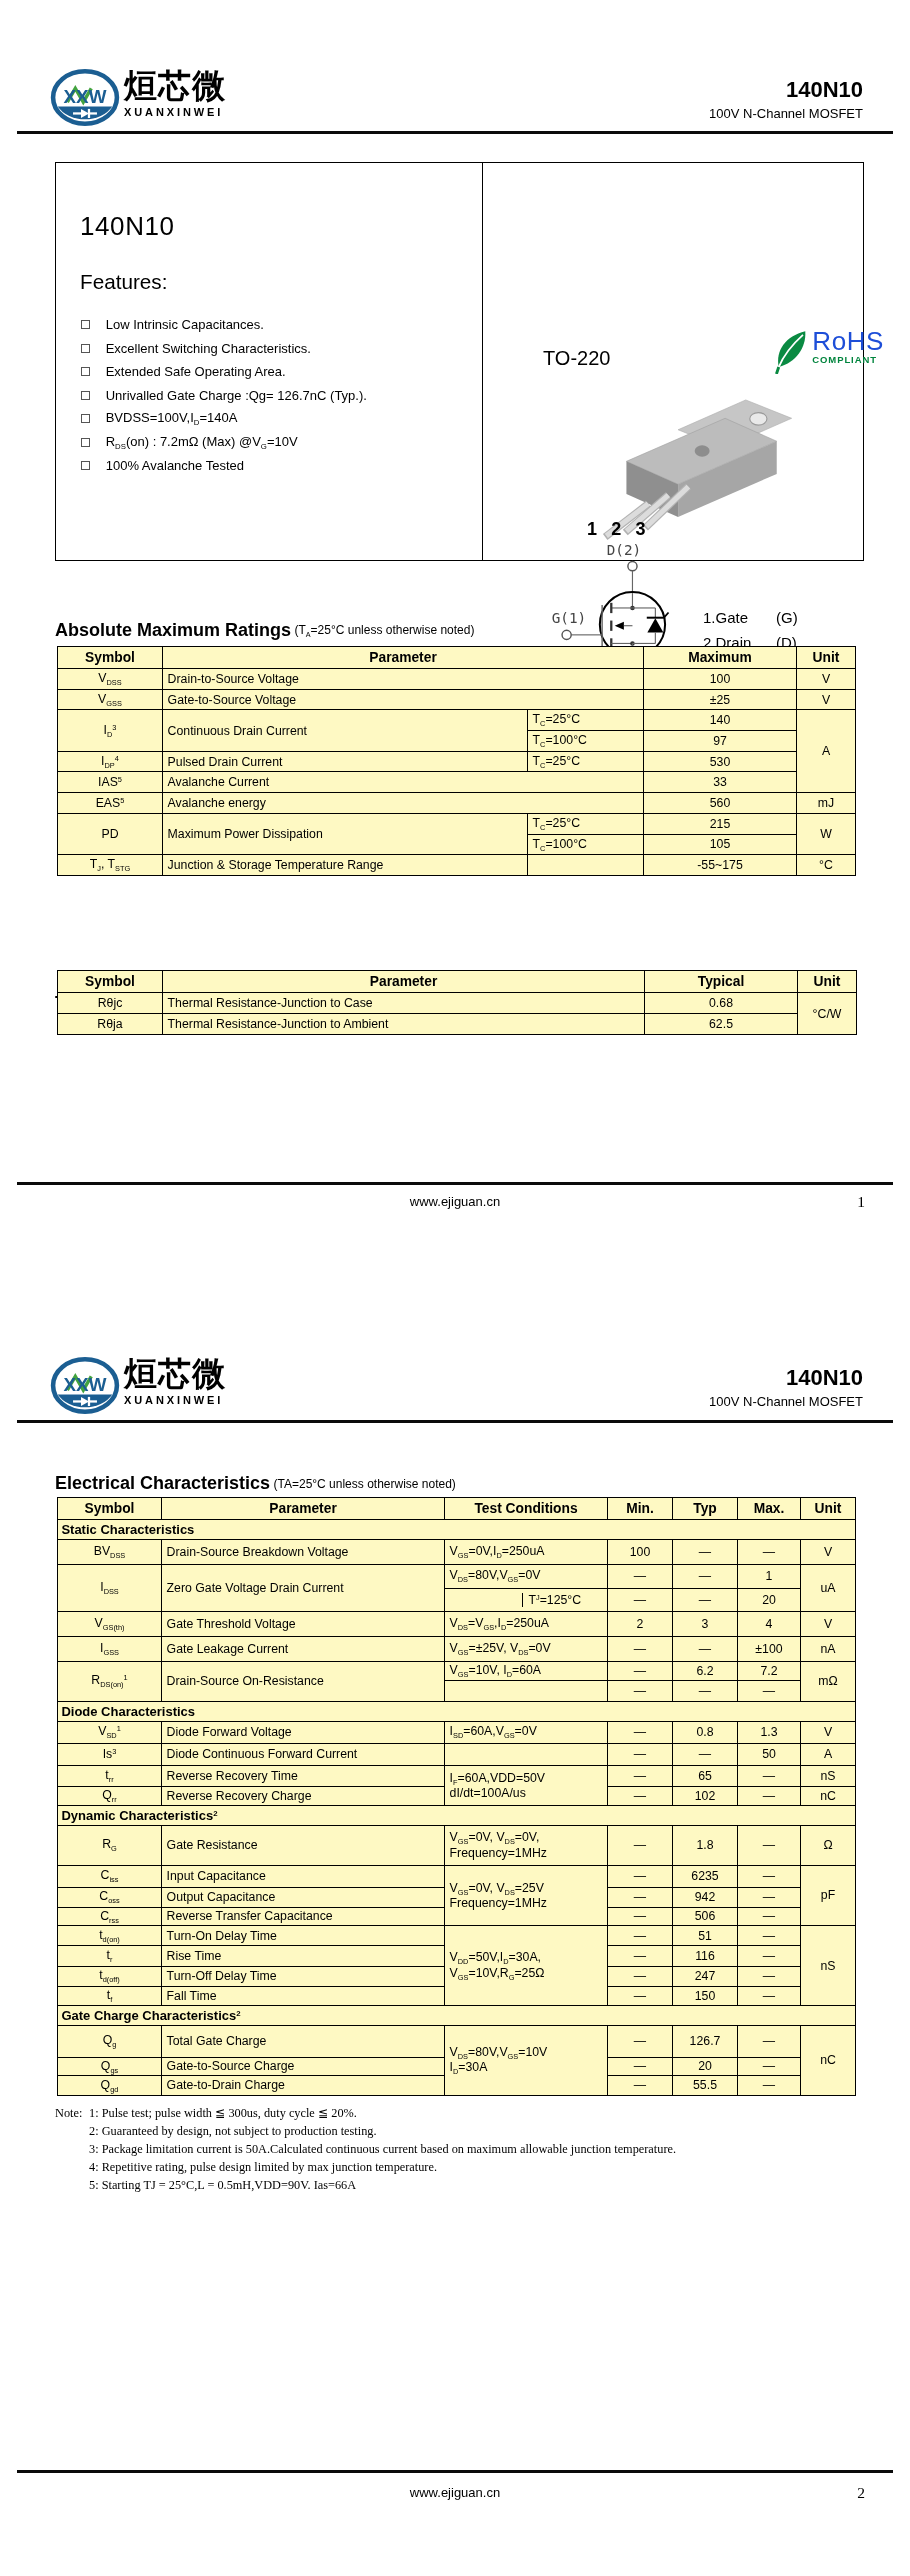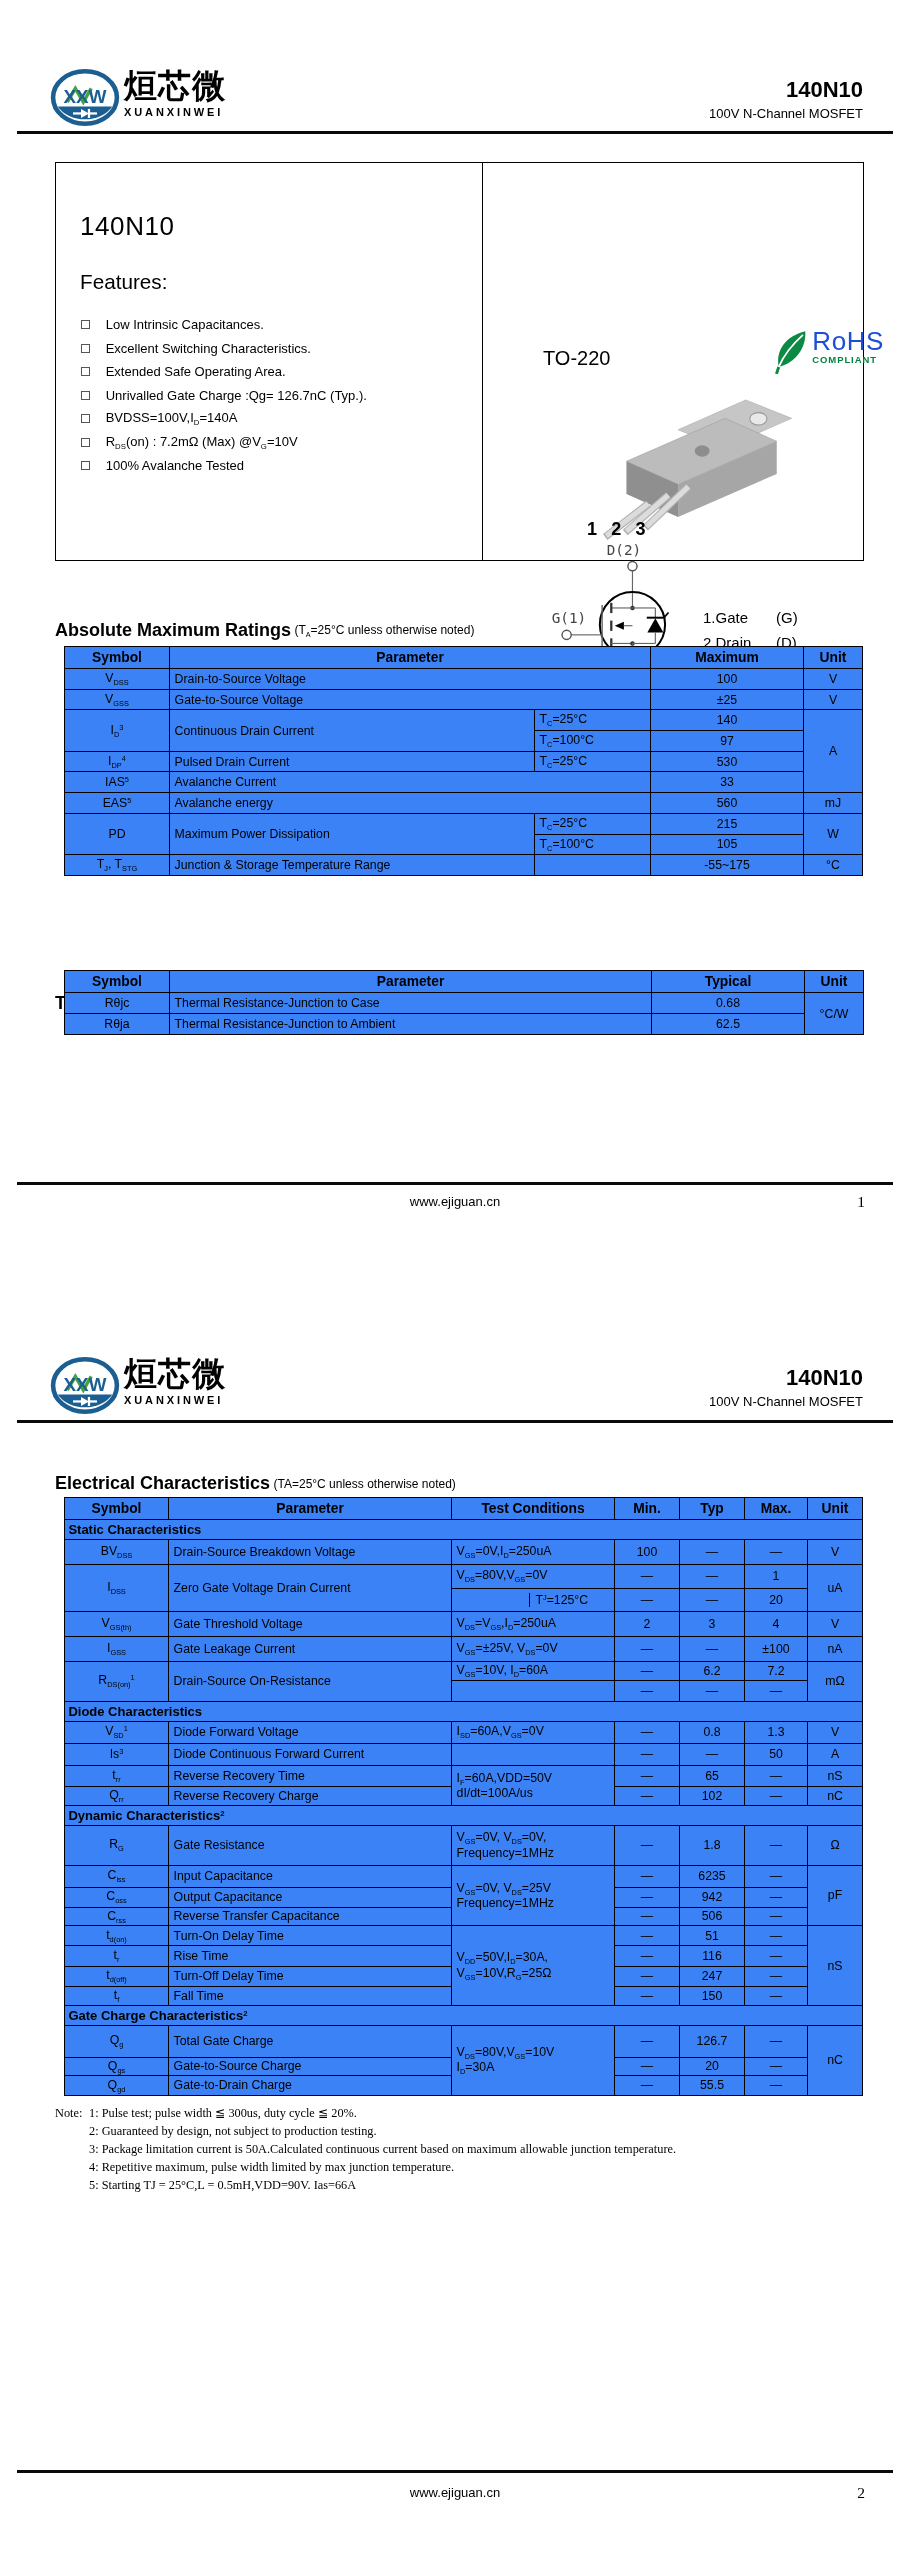--- a/index.html
+++ b/index.html
@@ -39,21 +39,21 @@
   .pin-desc .pd-row{display:flex;height:25px;align-items:center}
   .pin-desc .pd-name{width:73px}
 
   
   .sec-title{position:absolute;left:55px;display:flex;align-items:center;white-space:nowrap}
   .sec-title .big{font-size:18px;font-weight:700}
   .sec-title .note{font-size:12px;margin-left:3.4px}
 
   
   table{border-collapse:collapse;table-layout:fixed}
-  .dtable{position:absolute;left:64px;width:799px;border:1.7px solid #000;background:#3b82f6}
+  .dtable{position:absolute;left:57px;width:799px;border:1.7px solid #000;background:#fef9c3}
   .dtable th,.dtable td{border:1.1px solid #000;overflow:hidden;vertical-align:middle}
   .dtable th{font-size:13.8px;font-weight:700;text-align:center}
   .dtable td{font-size:12.3px}
   td.c{text-align:center;padding:0 1.1px}
   td.l{text-align:left;padding:0 4.6px}
   .pre{white-space:pre-line}
   tr.sec>td{font-weight:700;font-size:13px;text-align:left;padding:0 3.4px}
   .splitcell{padding:0 !important}
   .splitwrap{display:flex;height:100%;align-items:stretch}
   .split-l{width:48%;border-right:1.1px solid #000}
@@ -586,21 +586,21 @@
   </tbody>
     </table>
 
   <div class="notes" style="top:816px">
     <div class="note-first">
       <span class="note-label">Note:</span>
       <span class="note-item">1: Pulse test; pulse width ≦ 300us, duty cycle ≦ 20%.</span>
     </div>
     <div class="note-item">2: Guaranteed by design, not subject to production testing.</div>
     <div class="note-item">3: Package limitation current is 50A.Calculated continuous current based on maximum allowable junction temperature.</div>
-    <div class="note-item">4: Repetitive maximum, pulse width limited by max junction temperature.</div>
+    <div class="note-item">4: Repetitive rating, pulse design limited by max junction temperature.</div>
     <div class="note-item">5: Starting TJ = 25°C,L = 0.5mH,VDD=90V. Ias=66A</div>
   </div>
 
   <div class="ftr-rule" style="top:1182px"></div>
   <div class="ftr-url" style="top:1197px">www.ejiguan.cn</div>
   <div class="ftr-page" style="top:1196px">2</div>
 </section>
 
 
 </body></html>

